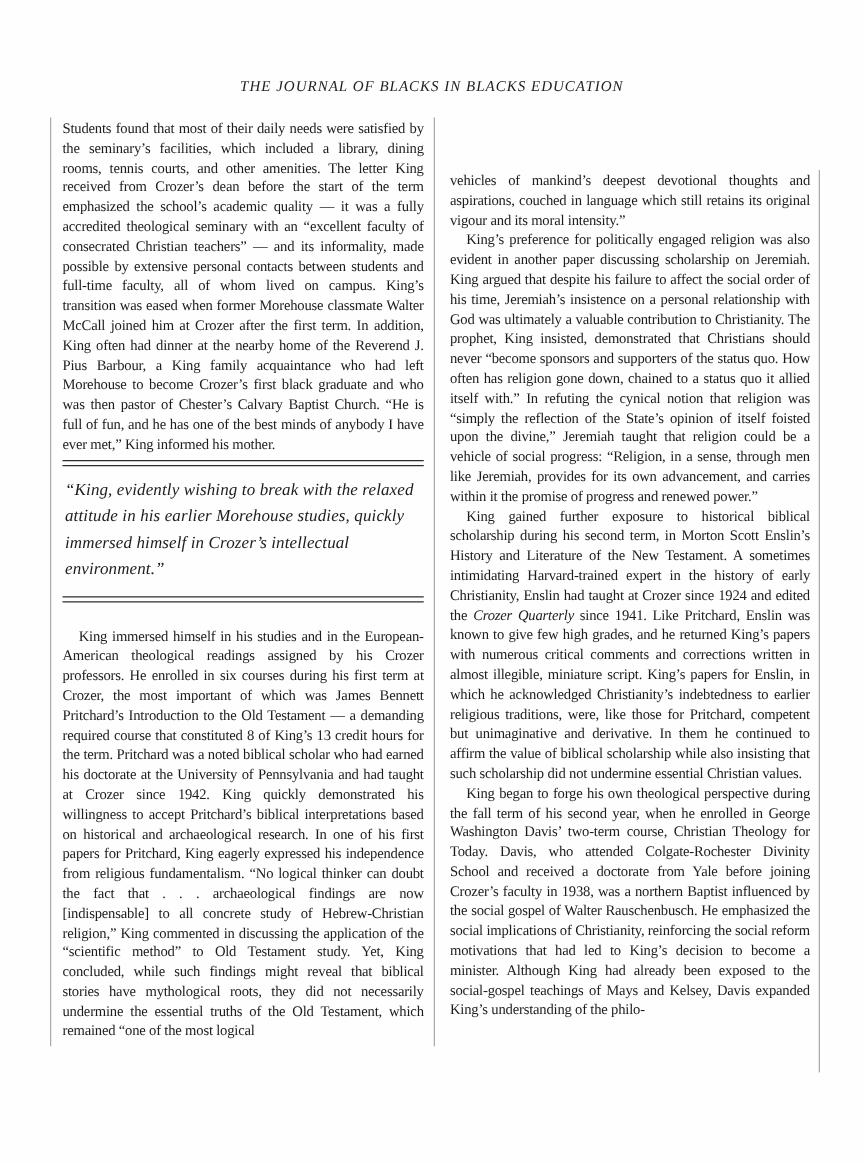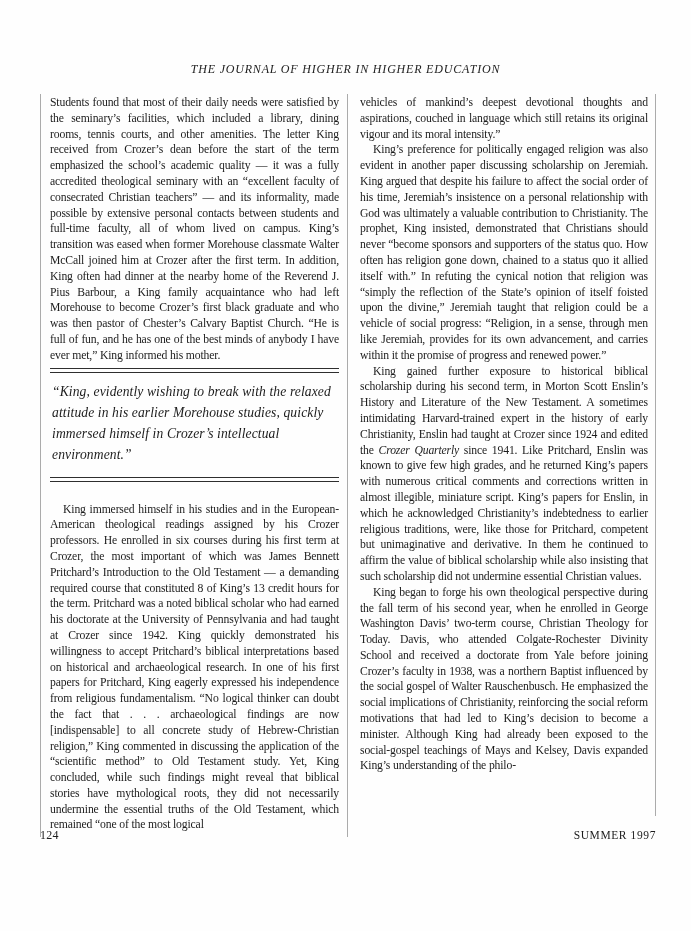--- a/index.html
+++ b/index.html
@@ -46,20 +46,21 @@
   .col-left {
     width: 308px;
     border-left: 1px solid #ababab;
     border-right: 1px solid #ababab;
     padding: 1px 8px 4px 9px;
   }
   .col-right {
     width: 308px;
     border-right: 1px solid #ababab;
     padding: 1px 7px 4px 12px;
+    margin-top: 42px;
   }
   .para {
     margin: 0;
     hyphens: none;
   }
   .para.indent {
     text-indent: 13px;
   }
   .italic {
     font-style: italic;
@@ -95,37 +96,33 @@
   }
   .issue-label {
     font-size: 11.5px;
     letter-spacing: 0.6px;
   }
 </style>
 </head>
 <body>
 
 <div class="page">
-  <div class="running-head">THE JOURNAL OF HIGHER IN HIGHER EDUCATION</div>
+  <div class="running-head">THE JOURNAL OF BLACKS IN BLACKS EDUCATION</div>
 
   <div class="columns">
     <div class="column col-left">
         <p class="para"><span>Students found that most of their daily needs were satisfied by the seminary’s facilities, which included a library, dining rooms, tennis courts, and other amenities. The letter King received from Crozer’s dean before the start of the term emphasized the school’s academic quality — it was a fully accredited theological seminary with an “excellent faculty of consecrated Christian teachers” — and its informality, made possible by extensive personal contacts between students and full-time faculty, all of whom lived on campus. King’s transition was eased when former Morehouse classmate Walter McCall joined him at Crozer after the first term. In addition, King often had dinner at the nearby home of the Reverend J. Pius Barbour, a King family acquaintance who had left Morehouse to become Crozer’s first black graduate and who was then pastor of Chester’s Calvary Baptist Church. “He is full of fun, and he has one of the best minds of anybody I have ever met,” King informed his mother.</span></p>
         <div class="pullquote">
           <div class="rule-double"></div>
           <div class="pullquote-text"><span class="italic">“King, evidently wishing to break with the relaxed attitude in his earlier Morehouse studies, quickly immersed himself in Crozer’s intellectual environment.”</span></div>
           <div class="rule-double"></div>
         </div>
         <p class="para indent"><span>King immersed himself in his studies and in the European-American theological readings assigned by his Crozer professors. He enrolled in six courses during his first term at Crozer, the most important of which was James Bennett Pritchard’s Introduction to the Old Testament — a demanding required course that constituted 8 of King’s 13 credit hours for the term. Pritchard was a noted biblical scholar who had earned his doctorate at the University of Pennsylvania and had taught at Crozer since 1942. King quickly demonstrated his willingness to accept Pritchard’s biblical interpretations based on historical and archaeological research. In one of his first papers for Pritchard, King eagerly expressed his independence from religious fundamentalism. “No logical thinker can doubt the fact that . . . archaeological findings are now [indispensable] to all concrete study of Hebrew-Christian religion,” King commented in discussing the application of the “scientific method” to Old Testament study. Yet, King concluded, while such findings might reveal that biblical stories have mythological roots, they did not necessarily undermine the essential truths of the Old Testament, which remained “one of the most logical</span></p>
       </div>
     <div class="column col-right">
         <p class="para"><span>vehicles of mankind’s deepest devotional thoughts and aspirations, couched in language which still retains its original vigour and its moral intensity.”</span></p>
         <p class="para indent"><span>King’s preference for politically engaged religion was also evident in another paper discussing scholarship on Jeremiah. King argued that despite his failure to affect the social order of his time, Jeremiah’s insistence on a personal relationship with God was ultimately a valuable contribution to Christianity. The prophet, King insisted, demonstrated that Christians should never “become sponsors and supporters of the status quo. How often has religion gone down, chained to a status quo it allied itself with.” In refuting the cynical notion that religion was “simply the reflection of the State’s opinion of itself foisted upon the divine,” Jeremiah taught that religion could be a vehicle of social progress: “Religion, in a sense, through men like Jeremiah, provides for its own advancement, and carries within it the promise of progress and renewed power.”</span></p>
         <p class="para indent"><span>King gained further exposure to historical biblical scholarship during his second term, in Morton Scott Enslin’s History and Literature of the New Testament. A sometimes intimidating Harvard-trained expert in the history of early Christianity, Enslin had taught at Crozer since 1924 and edited the </span><span class="italic">Crozer Quarterly</span><span> since 1941. Like Pritchard, Enslin was known to give few high grades, and he returned King’s papers with numerous critical comments and corrections written in almost illegible, miniature script. King’s papers for Enslin, in which he acknowledged Christianity’s indebtedness to earlier religious traditions, were, like those for Pritchard, competent but unimaginative and derivative. In them he continued to affirm the value of biblical scholarship while also insisting that such scholarship did not undermine essential Christian values.</span></p>
         <p class="para indent"><span>King began to forge his own theological perspective during the fall term of his second year, when he enrolled in George Washington Davis’ two-term course, Christian Theology for Today. Davis, who attended Colgate-Rochester Divinity School and received a doctorate from Yale before joining Crozer’s faculty in 1938, was a northern Baptist influenced by the social gospel of Walter Rauschenbusch. He emphasized the social implications of Christianity, reinforcing the social reform motivations that had led to King’s decision to become a minister. Although King had already been exposed to the social-gospel teachings of Mays and Kelsey, Davis expanded King’s understanding of the philo-</span></p>
       </div>
   </div>
 
-  <div class="footer">
-    <span class="page-number">124</span>
-    <span class="issue-label">SUMMER 1997</span>
-  </div>
 </div>
 
 </body></html>

